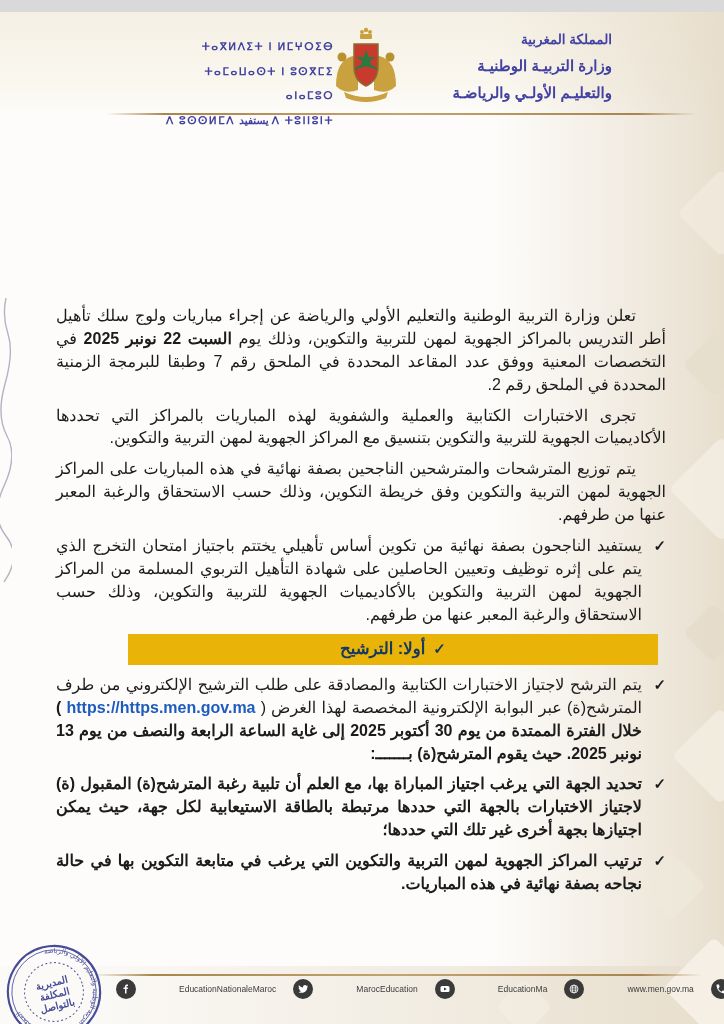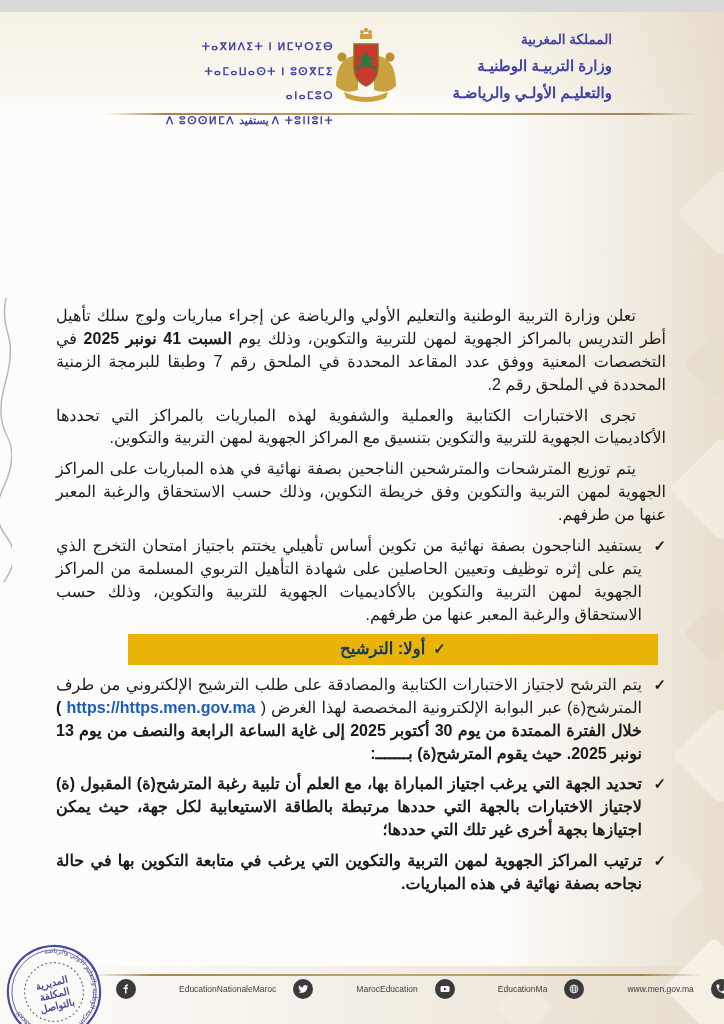--- a/index.html
+++ b/index.html
@@ -97,21 +97,21 @@
     <div style="font-size:13.5px;">المملكة المغربية</div>
     <div>وزارة التربيـة الوطنيـة</div>
     <div>والتعليـم الأولـي والرياضـة</div>
   </div>
 
   <div class="gold-line" style="top:101px;left:106px;right:28px;"></div>
 
 
   <div class="content">
 
-    <p class="indent"><span>تعلن وزارة التربية الوطنية والتعليم الأولي والرياضة عن إجراء مباريات ولوج سلك تأهيل أطر التدريس بالمراكز الجهوية لمهن للتربية والتكوين، وذلك يوم </span><span class="b">السبت 41 نونبر 2025</span><span> في التخصصات المعنية ووفق عدد المقاعد المحددة في الملحق رقم 7 وطبقا للبرمجة الزمنية المحددة في الملحق رقم 2.</span></p>
+    <p class="indent"><span>تعلن وزارة التربية الوطنية والتعليم الأولي والرياضة عن إجراء مباريات ولوج سلك تأهيل أطر التدريس بالمراكز الجهوية لمهن للتربية والتكوين، وذلك يوم </span><span class="b">السبت 22 نونبر 2025</span><span> في التخصصات المعنية ووفق عدد المقاعد المحددة في الملحق رقم 7 وطبقا للبرمجة الزمنية المحددة في الملحق رقم 2.</span></p>
 
     <p class="indent">تجرى الاختبارات الكتابية والعملية والشفوية لهذه المباريات بالمراكز التي تحددها الأكاديميات الجهوية للتربية والتكوين بتنسيق مع المراكز الجهوية لمهن التربية والتكوين.</p>
 
     <p class="indent">يتم توزيع المترشحات والمترشحين الناجحين بصفة نهائية في هذه المباريات على المراكز الجهوية لمهن التربية والتكوين وفق خريطة التكوين، وذلك حسب الاستحقاق والرغبة المعبر عنها من طرفهم.</p>
 
     <div class="bullet">
       <span class="chk">✓</span>
       <span>يستفيد الناجحون بصفة نهائية من تكوين أساس تأهيلي يختتم باجتياز امتحان التخرج الذي يتم على إثره توظيف وتعيين الحاصلين على شهادة التأهيل التربوي المسلمة من المراكز الجهوية لمهن التربية والتكوين بالأكاديميات الجهوية للتربية والتكوين، وذلك حسب الاستحقاق والرغبة المعبر عنها من طرفهم.</span>
     </div>
 

